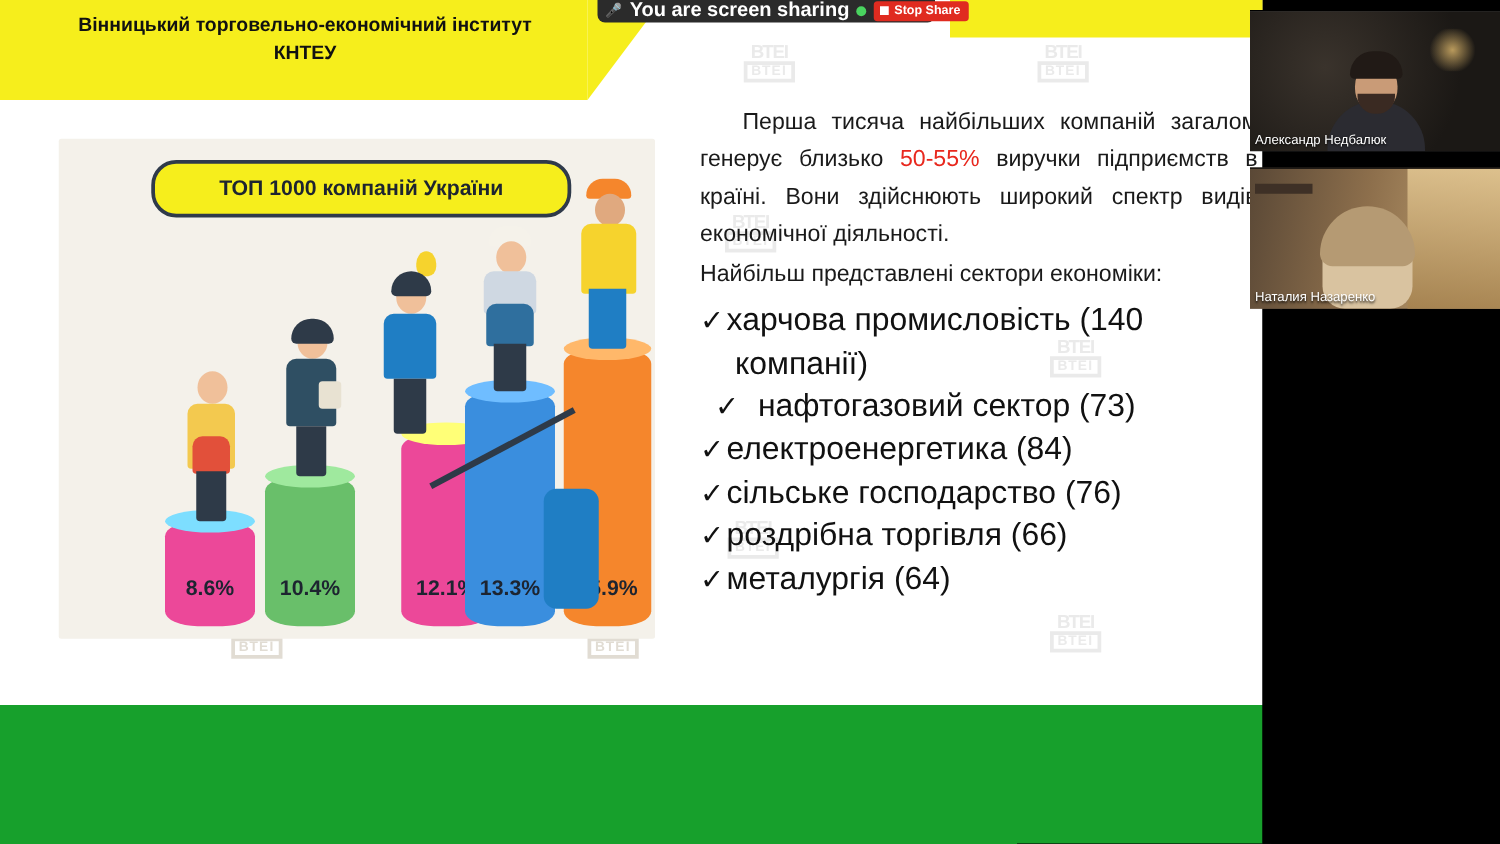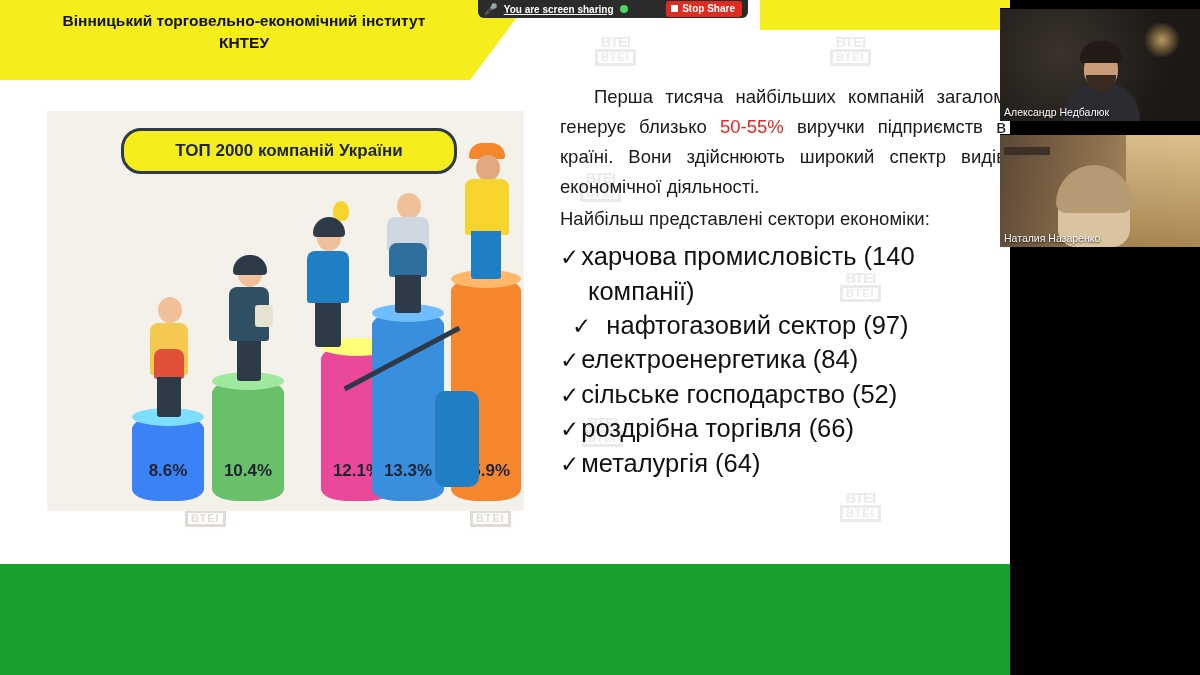--- a/index.html
+++ b/index.html
@@ -139,21 +139,21 @@
   .bar-top {
     position: absolute;
     left: 0;
     top: -9px;
     width: 100%;
     height: 18px;
     border-radius: 50%;
     filter: brightness(1.12);
   }
   
-  .b1 { background: #3b82f6; text-decoration: underline; }
+  .b1 { background: #ec4899; text-decoration: underline; }
   .b1 .bar-top { background: #70c6ef; }
   .b2 { background: #69bf6a; }
   .b2 .bar-top { background: #8ed08d; }
   .b3 { background: #ec4899; margin-left: 29px; }
   .b3 .bar-top { background: #fbe46a; }
   .b4 { background: #3a8ede; }
   .b4 .bar-top { background: #63a9e9; }
   .b5 { background: #f5862c; }
   .b5 .bar-top { background: #f9a45f; }
 
@@ -270,24 +270,23 @@
     padding: 0 6px;
     box-sizing: border-box;
   }
   .share-bar .mic-icon {
     color: #49d35f;
     font-size: 11px;
     line-height: 1;
   }
   .share-bar .share-text {
     color: #ffffff;
-    font-size: 10px;
+    font-size: 16px;
     font-weight: bold;
     white-space: nowrap;
-    text-decoration: underline;
   }
   .share-bar .dot-green {
     width: 8px;
     height: 8px;
     border-radius: 50%;
     background: #49d35f;
     flex: 0 0 auto;
   }
   .stop-share {
     margin-left: auto;
@@ -457,21 +456,21 @@
         <span class="wm-box" style="border-color:#f5f2ec;">ВТЕІ</span>
       </div>
     </div>
 
     <div class="title-banner">
       <span class="title-text">Вінницький торговельно-економічний інститут КНТЕУ</span>
     </div>
     <div class="banner-notch"></div>
 
     <div class="chart-card">
-      <div class="chart-title">ТОП 2000 компаній України</div>
+      <div class="chart-title">ТОП 1000 компаній України</div>
 
       <div class="bars">
 
         <div class="bar b1" style="left:85px; width:72px; height:84px;">
           <div class="bar-top"></div>
           <span class="pct">8.6%</span>
         </div>
 
         <div class="bar b2" style="left:165px; width:72px; height:120px;">
           <div class="bar-top"></div>
@@ -537,23 +536,23 @@
       </div>
     </div>
 
     <div class="text-col">
       <p class="para"><span>Перша тисяча найбільших компаній загалом генерує близько </span><span class="hl">50-55%</span><span> виручки підприємств в країні. Вони здійснюють широкий спектр видів економічної діяльності.</span></p>
       <p class="para2">Найбільш представлені сектори економіки:</p>
 
       <ul class="bullets">
         <li><span class="chk">✓</span><span>харчова промисловість (140</span></li>
         <li class="sub"><span>компанії)</span></li>
-        <li class="indent-chk" style="padding-left:12px;"><span class="chk">✓</span><span> нафтогазовий сектор (97)</span></li>
+        <li class="indent-chk" style="padding-left:12px;"><span class="chk">✓</span><span> нафтогазовий сектор (73)</span></li>
         <li><span class="chk">✓</span><span>електроенергетика (84)</span></li>
-        <li><span class="chk">✓</span><span>сільське господарство (52)</span></li>
+        <li><span class="chk">✓</span><span>сільське господарство (76)</span></li>
         <li><span class="chk">✓</span><span>роздрібна торгівля (66)</span></li>
         <li><span class="chk">✓</span><span>металургія (64)</span></li>
       </ul>
     </div>
   </div>
 
   <div class="green-bar"></div>
 
   <div class="black-right"></div>
 

